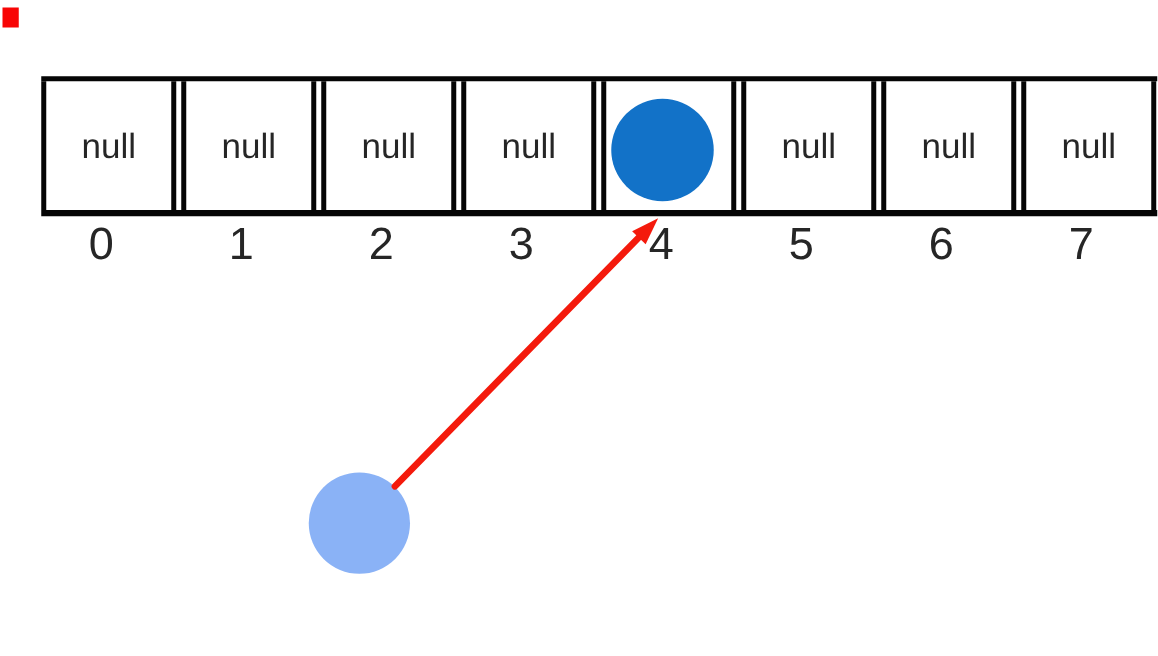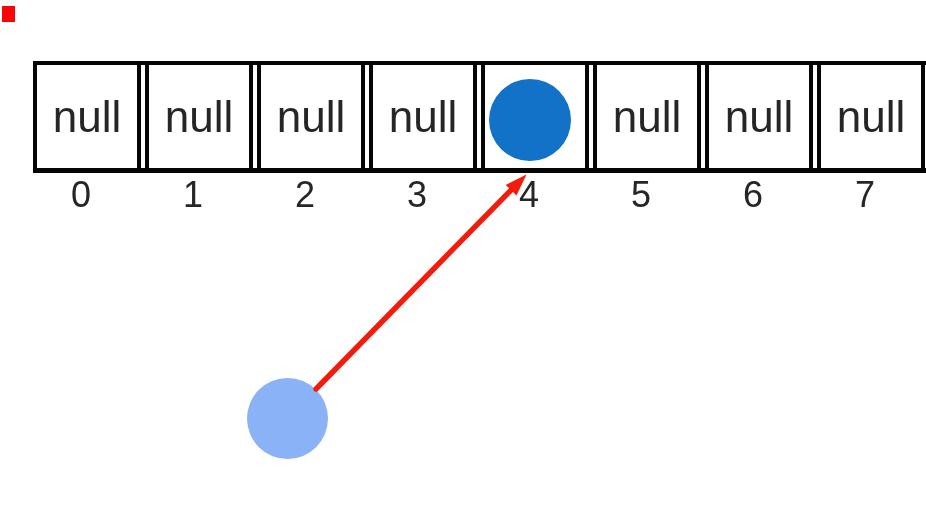--- a/index.html
+++ b/index.html
@@ -41,21 +41,21 @@
     flex: 0 0 108px;
     width: 108px;
     height: 100%;
     border-left: 4px solid var(--border, #050505);
     border-right: 4px solid var(--border, #050505);
     display: flex;
     align-items: center;
     justify-content: center;
   }
   .cell-value {
-    font-size: 44px;
+    font-size: 28px;
     line-height: 1;
     color: var(--text, #262626);
   }
 
   .dot {
     border-radius: 50%;
   }
   .dot.dark {
     width: 82px;
     height: 82px;

